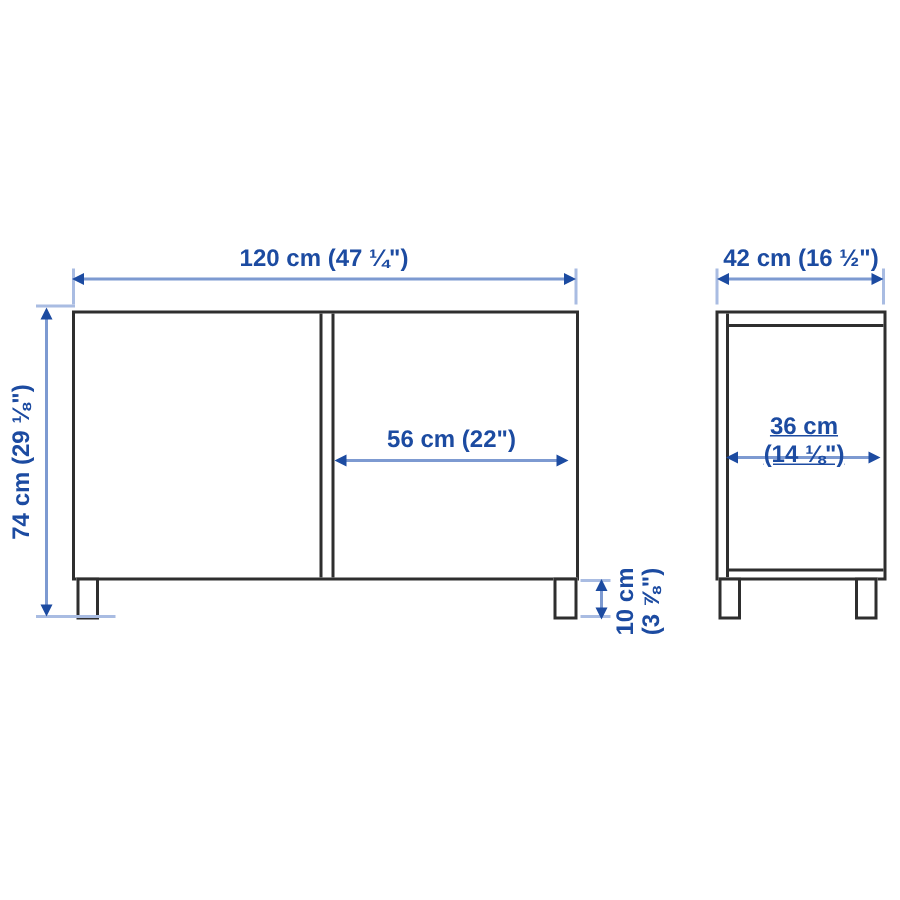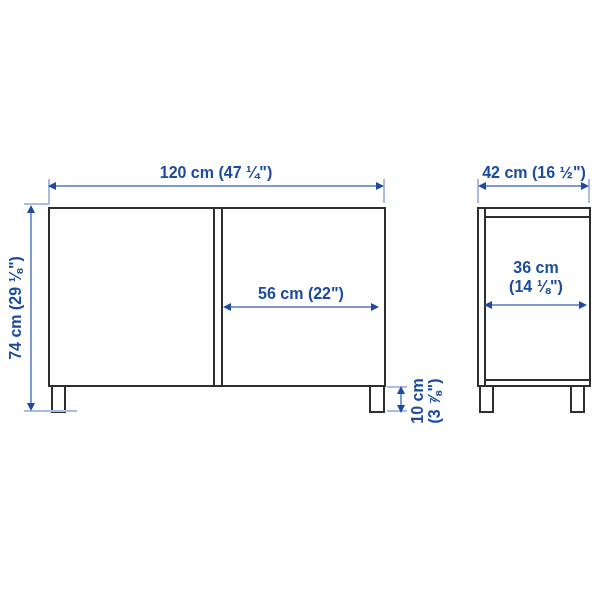--- a/index.html
+++ b/index.html
@@ -100,20 +100,20 @@
       <div class="dline" style="left:484px;top:185px;width:99px;height:2px;"></div>
       <div class="ah ah-l" style="left:478px;top:182px;"></div>
       <div class="ah ah-r" style="left:581px;top:182px;"></div>
       <div class="dlabel hcenter" style="left:534px;top:163px;">42 cm (16 ½")</div>
     </div>
 
     <div>
       <div class="dline" style="left:490px;top:304px;width:91px;height:2px;"></div>
       <div class="ah ah-l" style="left:484px;top:301px;"></div>
       <div class="ah ah-r" style="left:579px;top:301px;"></div>
-      <div class="dlabel hcenter" style="left:536px;top:258px;">
+      <div class="dlabel hcenter" style="left:536px;top:275px;text-decoration:underline;">
         <span style="display:block;">36 cm</span>
         <span style="display:block;">(14 ⅛")</span>
       </div>
     </div>
   </div>
 
 </div>
 
 </body></html>

